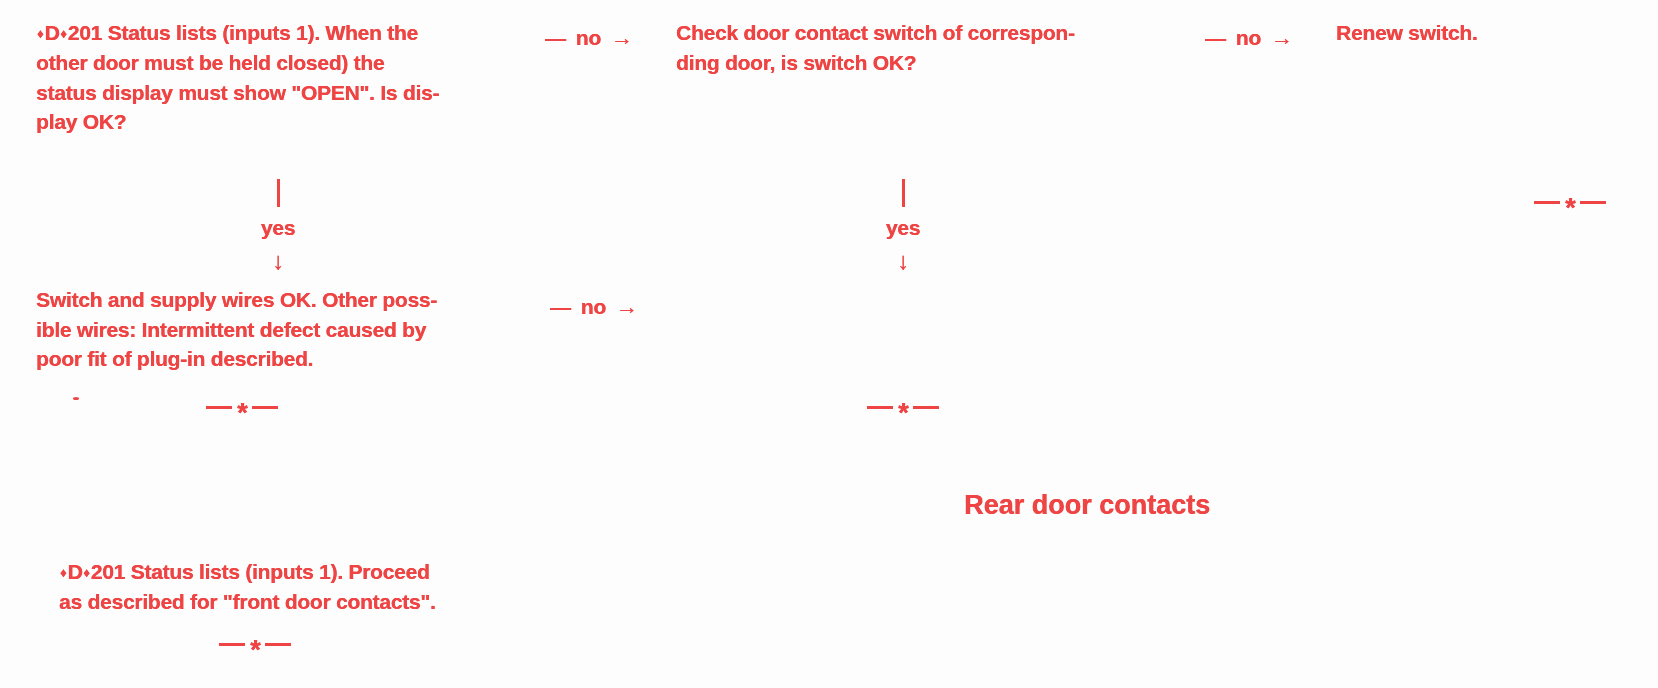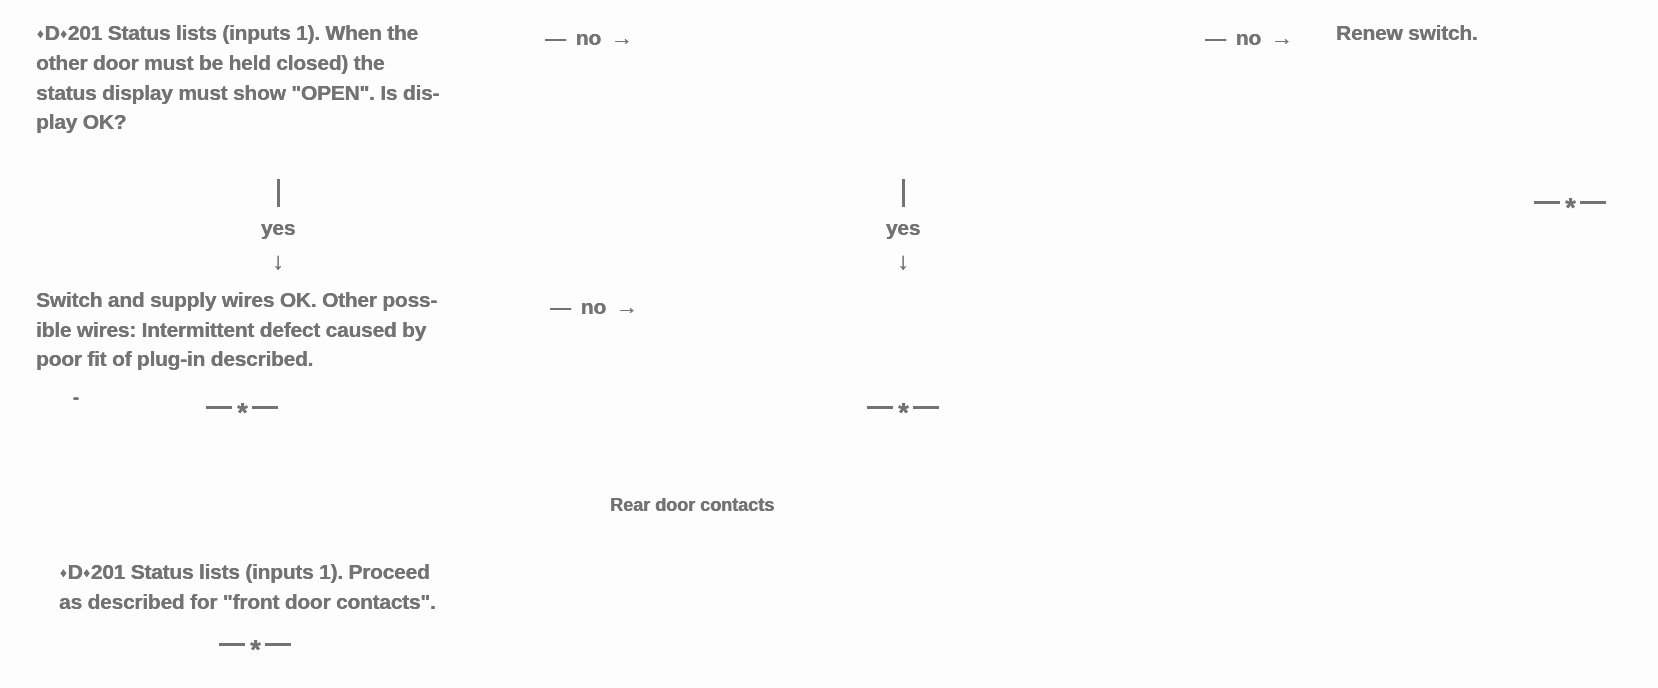--- a/index.html
+++ b/index.html
@@ -1,20 +1,20 @@
 <!DOCTYPE html>
 <html><head>
 <meta charset="utf-8">
 <style>
   * { margin:0; padding:0; box-sizing:border-box; }
   html,body { background:#ffffff; }
   body { font-family:"Liberation Sans","DejaVu Sans",sans-serif; }
   .page {
     position:relative; width:1658px; height:688px;
-    background:#fdfdfd; color:#737373; overflow:hidden;
+    background:#fdfdfd; color:#ef4444; overflow:hidden;
     font-size:21px; line-height:29.5px; font-weight:700;
     letter-spacing:-0.25px;
     text-shadow:0.3px 0 0 currentColor;
   }
   .blk { position:absolute; }
   .blk p { white-space:nowrap; }
   .dm { font-size:13px; vertical-align:2.5px; padding:0 1px; }
   .mk { font-weight:700; text-shadow:0.7px 0 0 currentColor; }
   .no-conn {
     position:absolute; display:flex; align-items:center; gap:10px;
@@ -29,21 +29,21 @@
   .vbar { width:3px; height:28px; background:currentColor; }
   .yes-conn .lbl { line-height:22px; }
   .yes-conn .darr { font-size:24px; line-height:24px; display:block; }
   .sep {
     position:absolute; display:flex; align-items:center; gap:5px; height:22px;
   }
   .sep .ln { width:26px; height:3px; background:currentColor; }
   .sep .ast { font-size:27px; line-height:0; transform:translateY(6px); text-shadow:0.5px 0 0 currentColor; }
   .heading {
     position:absolute; left:610px; top:489px; width:600px;
-    text-align:left; font-size:18px; line-height:32px;
+    text-align:right; font-size:27px; line-height:32px;
     text-shadow:0.6px 0 0 currentColor; letter-spacing:0;
   }
   .dot { position:absolute; left:73px; top:397px; width:6px; height:3px;
     background:currentColor; border-radius:50%; }
 </style>
 </head>
 <body>
 
 <div class="page">
 
@@ -53,20 +53,24 @@
     <p class="ln">status display must show "OPEN". Is dis-</p>
     <p class="ln">play OK?</p>
   </section>
 
   <div class="no-conn" style="left:545px;top:26px;">
     <span class="dashg">—</span>
       <span>no</span>
       <span class="arr">→</span>
   </div>
 
+  <section class="blk" style="left:676px;top:18px;">
+    <p class="ln">Check door contact switch of correspon-</p>
+    <p class="ln">ding door, is switch OK?</p>
+  </section>
 
   <div class="no-conn" style="left:1205px;top:26px;">
     <span class="dashg">—</span>
       <span>no</span>
       <span class="arr">→</span>
   </div>
 
   <section class="blk" style="left:1336px;top:18px;">
     <p class="ln">Renew switch.</p>
   </section>

